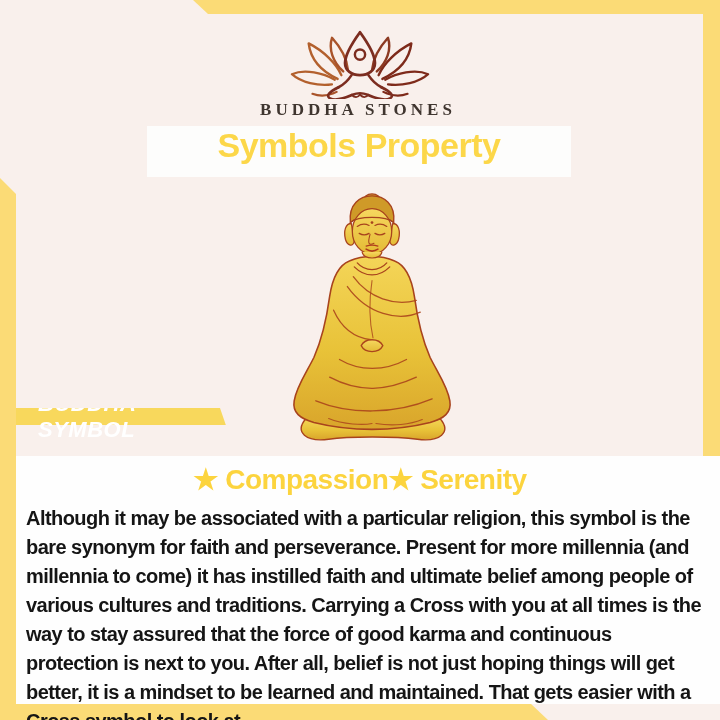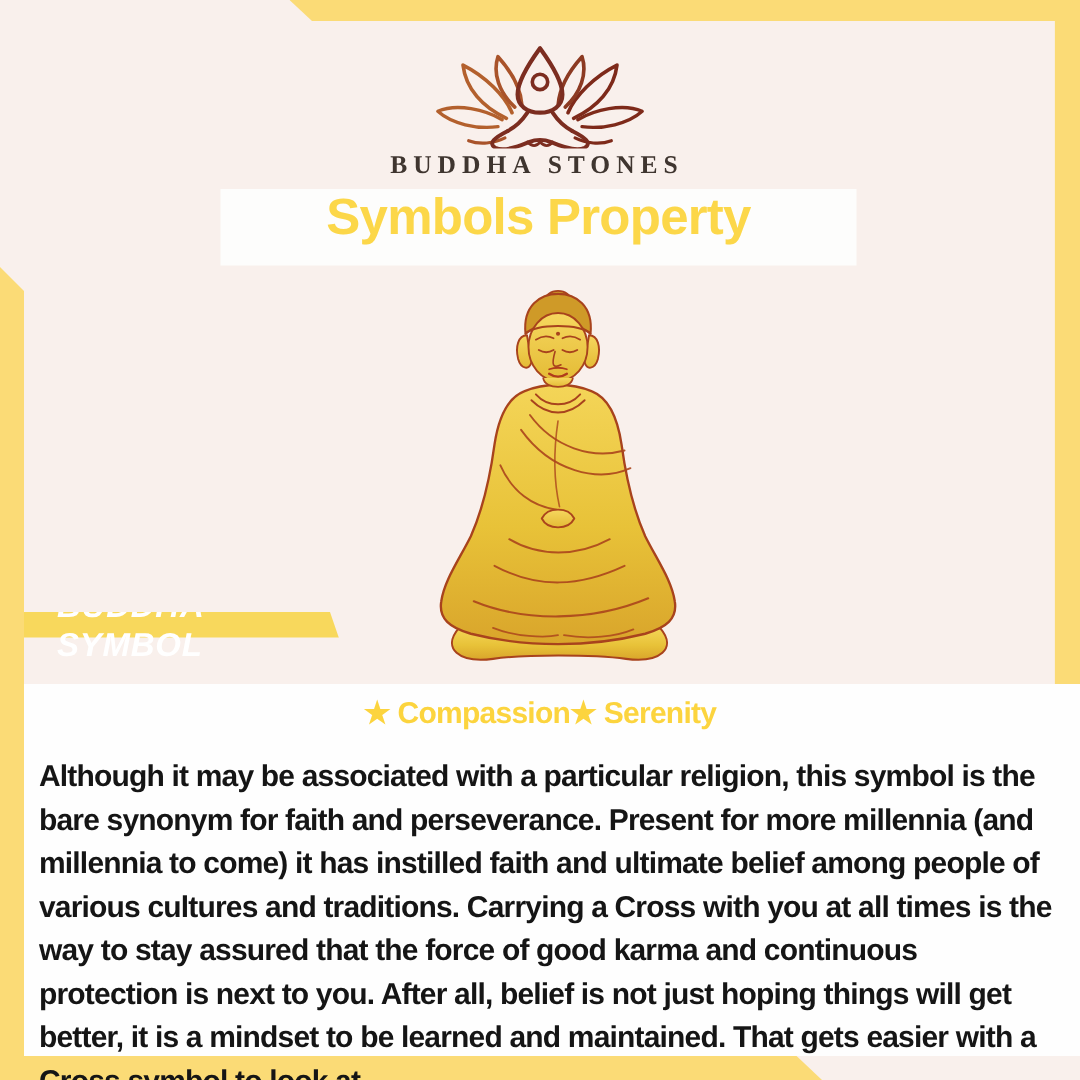--- a/index.html
+++ b/index.html
@@ -72,21 +72,21 @@
     color:var(--label-text);
   }
 
   
   .content-section{
     left:16px;top:456px;width:704px;height:248px;
     background:#fefefe;
   }
   .content-heading{
     left:0;top:463px;width:720px;text-align:center;
-    font-size:20px;font-weight:700;letter-spacing:-0.5px;
+    font-size:28px;font-weight:700;letter-spacing:-0.5px;
     color:var(--heading-yellow);
   }
   .content-paragraph{
     left:26px;top:504px;width:676px;
     font-size:20px;font-weight:700;line-height:29px;
     letter-spacing:-0.55px;
     color:var(--body-text);
     text-align:left;
   }
 </style>

